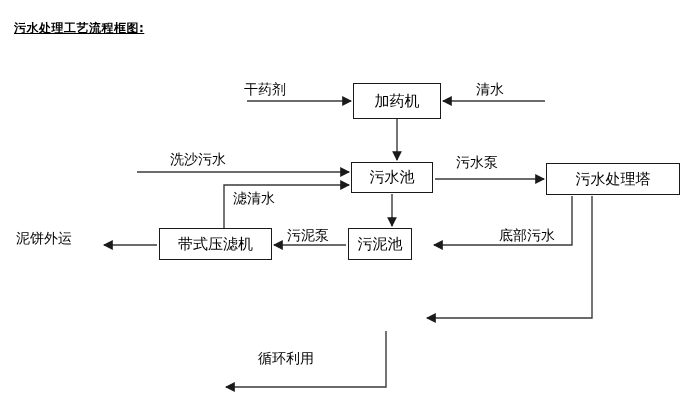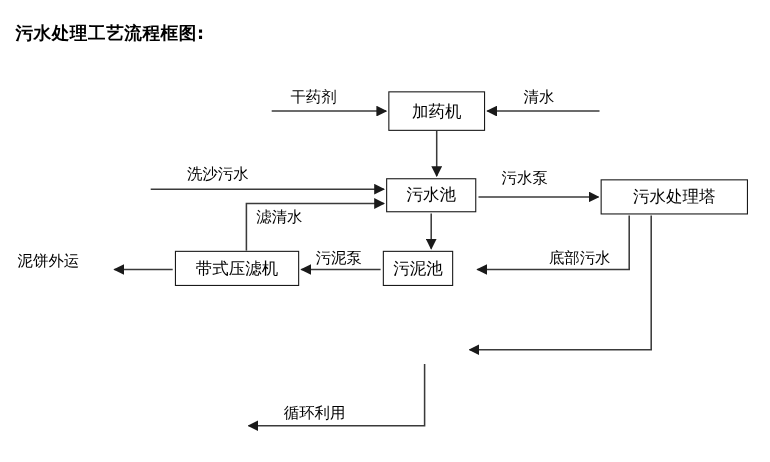--- a/index.html
+++ b/index.html
@@ -6,22 +6,23 @@
   body{
     width:700px;height:420px;position:relative;overflow:hidden;
     font-family:"DejaVu Sans","Liberation Sans",sans-serif;
     color:#000000;
   }
   #diagram-root{position:absolute;inset:0;}
   #flow-svg{position:absolute;left:0;top:0;width:700px;height:420px;}
 
   .title{
     position:absolute;left:14px;top:20px;
-    font-size:16px;font-weight:bold;letter-spacing:0.5px;
+    font-size:12px;font-weight:bold;letter-spacing:0.5px;
     white-space:nowrap;
+    text-decoration:underline;
   }
 
   .node{
     position:absolute;box-sizing:border-box;
     border:1.4px solid #1a1a1a;background:#ffffff;
     display:flex;align-items:center;justify-content:center;
     font-size:15px;line-height:1;white-space:nowrap;
   }
 
   .edge-label{
@@ -78,31 +79,31 @@
 
   <div class="node" style="left:353px;top:83px;width:88px;height:36px;">加药机</div>
 
   <div class="node" style="left:159px;top:228px;width:113px;height:32px;">带式压滤机</div>
 
   <div class="node" style="left:546px;top:163px;width:134px;height:32px;">污水处理塔</div>
 
   <div class="node" style="left:348px;top:228px;width:64px;height:32px;">污泥池</div>
 
 
-  <div class="edge-label" style="left:264px;top:82px;">干药剂</div>
+  <div class="edge-label" style="left:244px;top:82px;">干药剂</div>
 
   <div class="edge-label" style="left:476px;top:82px;">清水</div>
 
   <div class="edge-label" style="left:170px;top:152px;text-align:right;">洗沙污水</div>
 
   <div class="edge-label" style="left:233px;top:191px;text-align:center;">滤清水</div>
 
   <div class="edge-label" style="left:456px;top:155px;">污水泵</div>
 
   <div class="edge-label" style="left:287px;top:228px;">污泥泵</div>
 
   <div class="edge-label" style="left:466px;top:228px;margin-left:33px;">底部污水</div>
 
   <div class="terminal-label" style="left:16px;top:231px;">泥饼外运</div>
 
-  <div class="edge-label" style="left:258px;top:369px;">循环利用</div>
+  <div class="edge-label" style="left:258px;top:351px;">循环利用</div>
 
 </div>
 
 </body></html>

